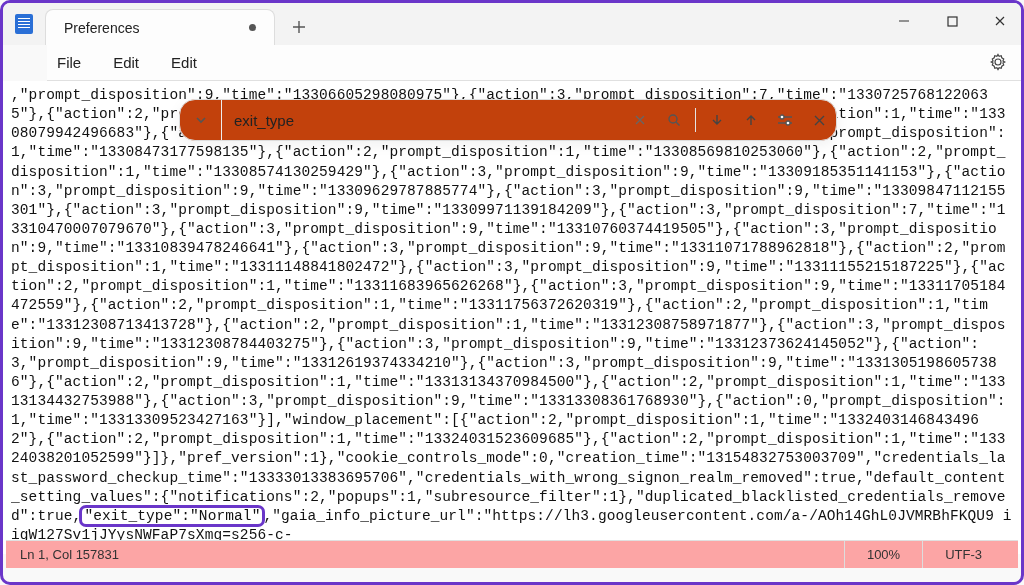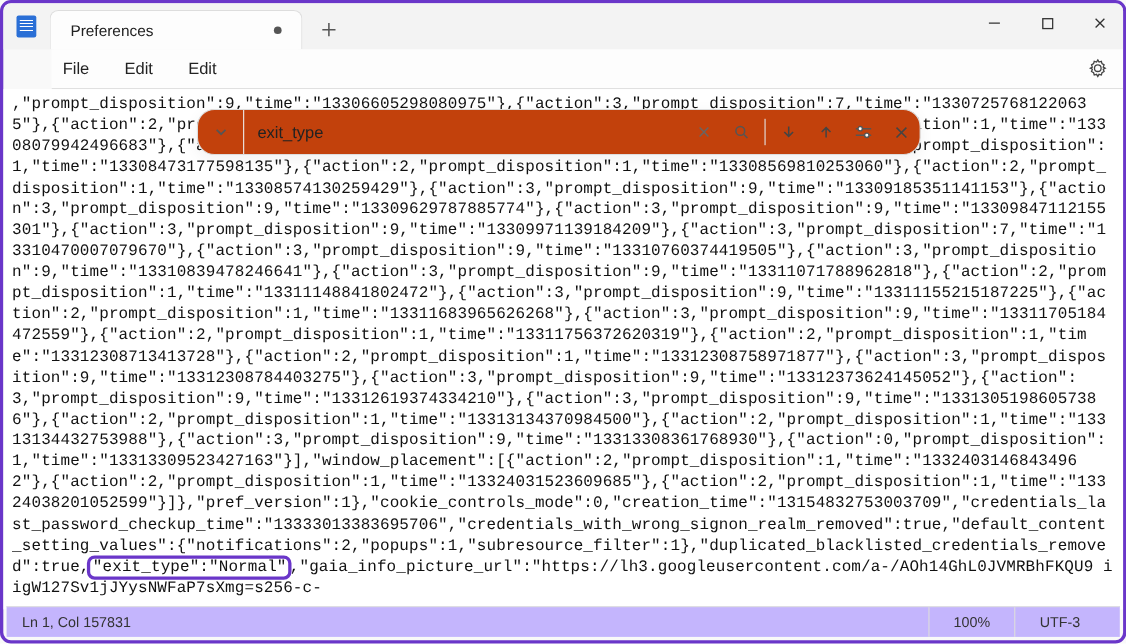--- a/index.html
+++ b/index.html
@@ -134,23 +134,23 @@
     color:#222;
   }
   .find-iconbtn {
     width:34px;height:100%;
     display:flex;align-items:center;justify-content:center;
     color:#555;
   }
   .find-sep { width:1px; height:24px; background:#e4e4e4; margin:0 4px; }
   .statusbar {
     position:absolute;
-    left:3px; right:3px; bottom:3px;
+    left:3px; right:3px; bottom:14px;
     height:28px;
-    background:#c4b5fd;
+    background:#fca5a5;
     border-top:1px solid #e0e0e0;
     display:flex;
     align-items:center;
     font-size:13px;
     color:#333;
     padding: 0 14px;
   }
   .statusbar .spacer { flex:1; }
   .statusbar .cell { padding: 0 22px; border-left:1px solid #ddd; height:100%; display:flex; align-items:center;text-align:center;}
   svg { display:block; }

